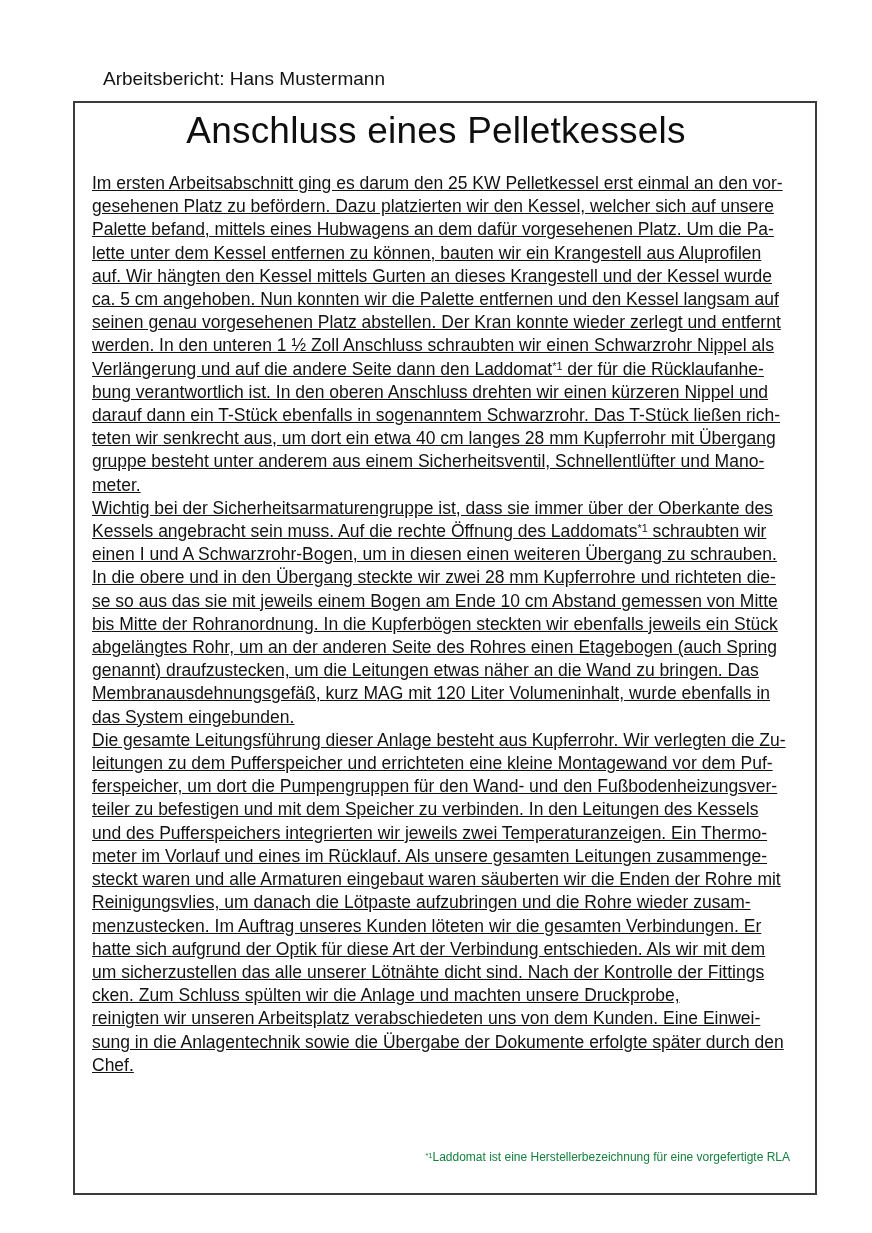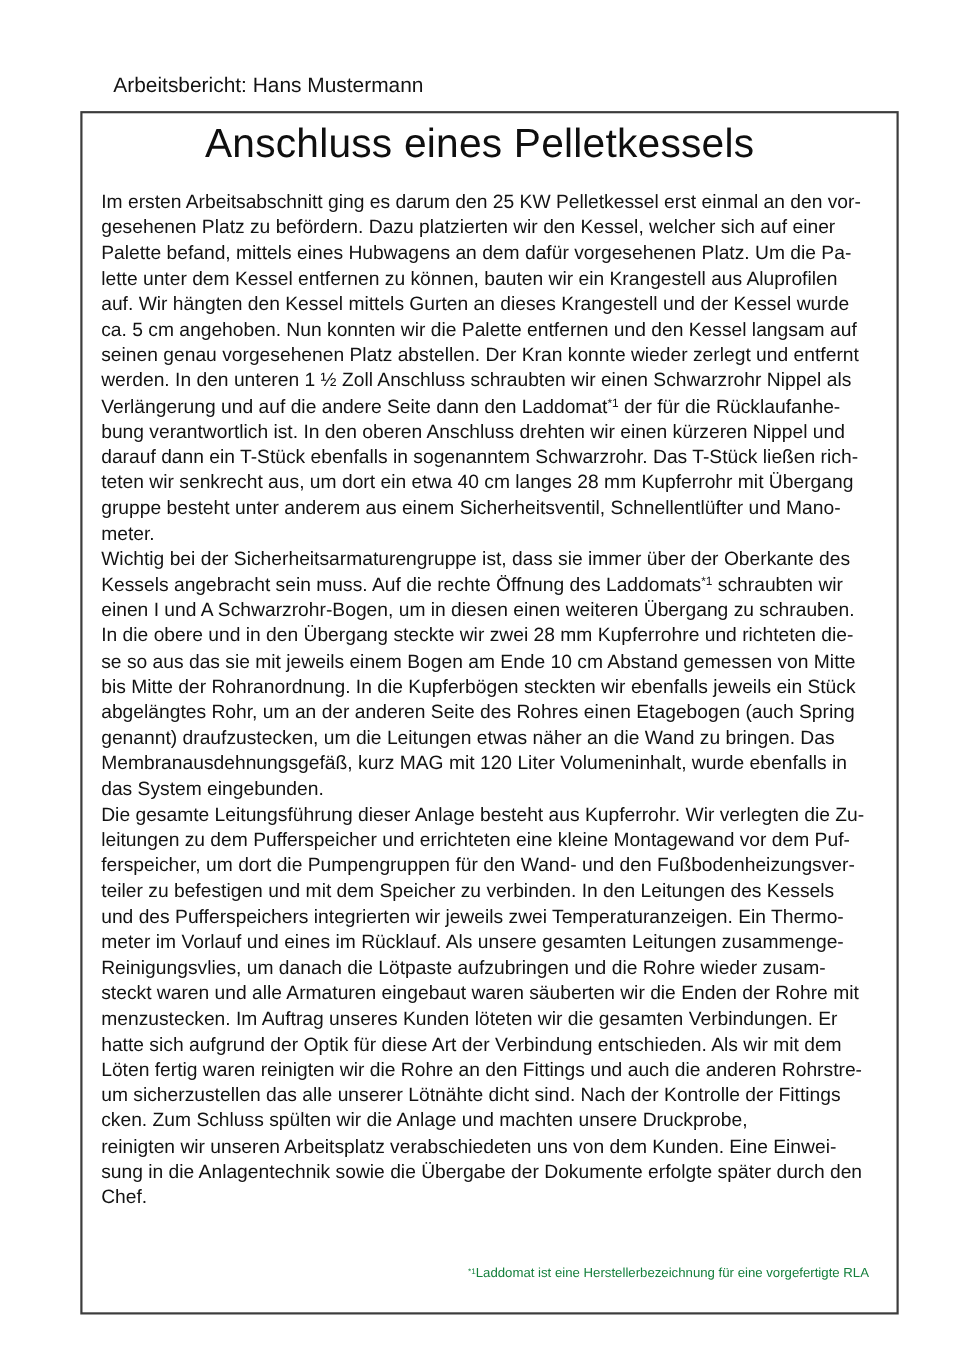--- a/index.html
+++ b/index.html
@@ -45,20 +45,21 @@
     letter-spacing: 0.2px;
   }
   .body-text {
     position: absolute;
     left: 92px;
     top: 172px;
     width: 710px;
     font-size: 17.5px;
     line-height: 23.2px;
     color: #131313;
+    text-decoration: underline;
   }
   .body-text .line {
     white-space: pre;
   }
   sup {
     font-size: 62%;
     line-height: 0;
     position: relative;
     top: -0.45em;
     vertical-align: baseline;
@@ -78,21 +79,21 @@
 <div class="page">
 
   <div class="report-header">Arbeitsbericht: Hans Mustermann</div>
 
   <div class="content-box"></div>
 
   <div class="doc-title">Anschluss eines Pelletkessels</div>
 
   <div class="body-text">
       <div class="line">Im ersten Arbeitsabschnitt ging es darum den 25 KW Pelletkessel erst einmal an den vor-</div>
-      <div class="line">gesehenen Platz zu befördern. Dazu platzierten wir den Kessel, welcher sich auf einer</div>
+      <div class="line">gesehenen Platz zu befördern. Dazu platzierten wir den Kessel, welcher sich auf unsere</div>
       <div class="line">Palette befand, mittels eines Hubwagens an dem dafür vorgesehenen Platz. Um die Pa-</div>
       <div class="line">lette unter dem Kessel entfernen zu können, bauten wir ein Krangestell aus Aluprofilen</div>
       <div class="line">auf. Wir hängten den Kessel mittels Gurten an dieses Krangestell und der Kessel wurde</div>
       <div class="line">ca. 5 cm angehoben. Nun konnten wir die Palette entfernen und den Kessel langsam auf</div>
       <div class="line">seinen genau vorgesehenen Platz abstellen. Der Kran konnte wieder zerlegt und entfernt</div>
       <div class="line">werden. In den unteren 1 ½ Zoll Anschluss schraubten wir einen Schwarzrohr Nippel als</div>
       <div class="line">Verlängerung und auf die andere Seite dann den Laddomat<sup>*1</sup> der für die Rücklaufanhe-</div>
       <div class="line">bung verantwortlich ist. In den oberen Anschluss drehten wir einen kürzeren Nippel und</div>
       <div class="line">darauf dann ein T-Stück ebenfalls in sogenanntem Schwarzrohr. Das T-Stück ließen rich-</div>
       <div class="line">teten wir senkrecht aus, um dort ein etwa 40 cm langes 28 mm Kupferrohr mit Übergang</div>
@@ -107,25 +108,24 @@
       <div class="line">abgelängtes Rohr, um an der anderen Seite des Rohres einen Etagebogen (auch Spring</div>
       <div class="line">genannt) draufzustecken, um die Leitungen etwas näher an die Wand zu bringen. Das</div>
       <div class="line">Membranausdehnungsgefäß, kurz MAG mit 120 Liter Volumeninhalt, wurde ebenfalls in</div>
       <div class="line">das System eingebunden.</div>
       <div class="line">Die gesamte Leitungsführung dieser Anlage besteht aus Kupferrohr. Wir verlegten die Zu-</div>
       <div class="line">leitungen zu dem Pufferspeicher und errichteten eine kleine Montagewand vor dem Puf-</div>
       <div class="line">ferspeicher, um dort die Pumpengruppen für den Wand- und den Fußbodenheizungsver-</div>
       <div class="line">teiler zu befestigen und mit dem Speicher zu verbinden. In den Leitungen des Kessels</div>
       <div class="line">und des Pufferspeichers integrierten wir jeweils zwei Temperaturanzeigen. Ein Thermo-</div>
       <div class="line">meter im Vorlauf und eines im Rücklauf. Als unsere gesamten Leitungen zusammenge-</div>
+      <div class="line">steckt waren und alle Armaturen eingebaut waren säuberten wir die Enden der Rohre mit</div>
       <div class="line">Reinigungsvlies, um danach die Lötpaste aufzubringen und die Rohre wieder zusam-</div>
-      <div class="line">steckt waren und alle Armaturen eingebaut waren säuberten wir die Enden der Rohre mit</div>
       <div class="line">menzustecken. Im Auftrag unseres Kunden löteten wir die gesamten Verbindungen. Er</div>
       <div class="line">hatte sich aufgrund der Optik für diese Art der Verbindung entschieden. Als wir mit dem</div>
-      <div class="line">Löten fertig waren reinigten wir die Rohre an den Fittings und auch die anderen Rohrstre-</div>
       <div class="line">um sicherzustellen das alle unserer Lötnähte dicht sind. Nach der Kontrolle der Fittings</div>
       <div class="line">cken. Zum Schluss spülten wir die Anlage und machten unsere Druckprobe,</div>
       <div class="line">reinigten wir unseren Arbeitsplatz verabschiedeten uns von dem Kunden. Eine Einwei-</div>
       <div class="line">sung in die Anlagentechnik sowie die Übergabe der Dokumente erfolgte später durch den</div>
       <div class="line">Chef.</div>
     </div>
 
   <div class="footnote"><sup>*1</sup>Laddomat ist eine Herstellerbezeichnung für eine vorgefertigte RLA</div>
 
 </div>

